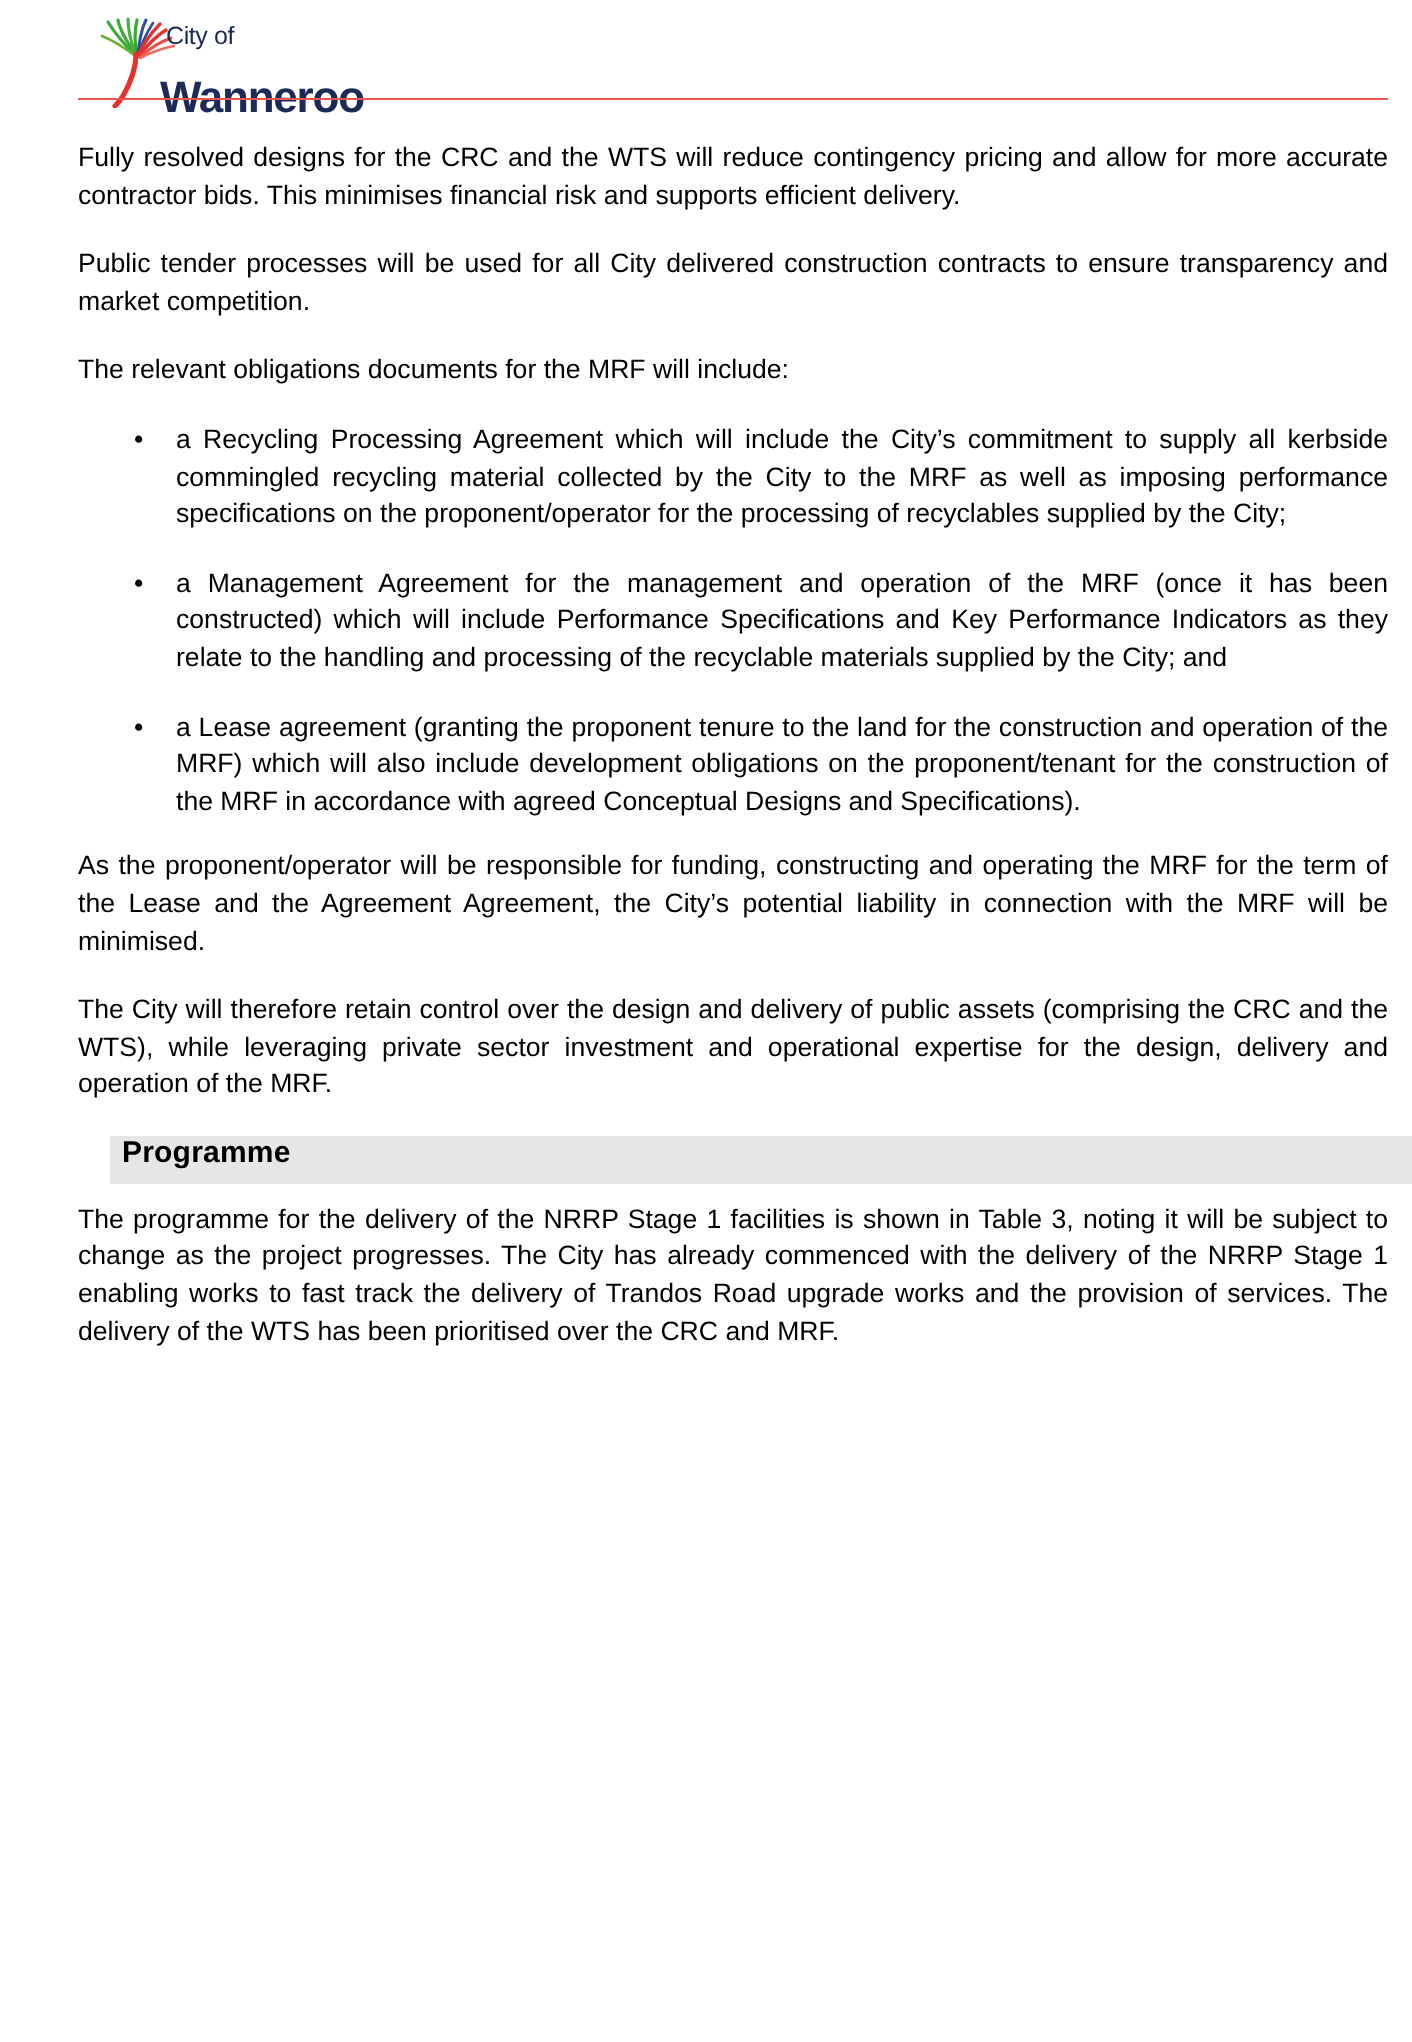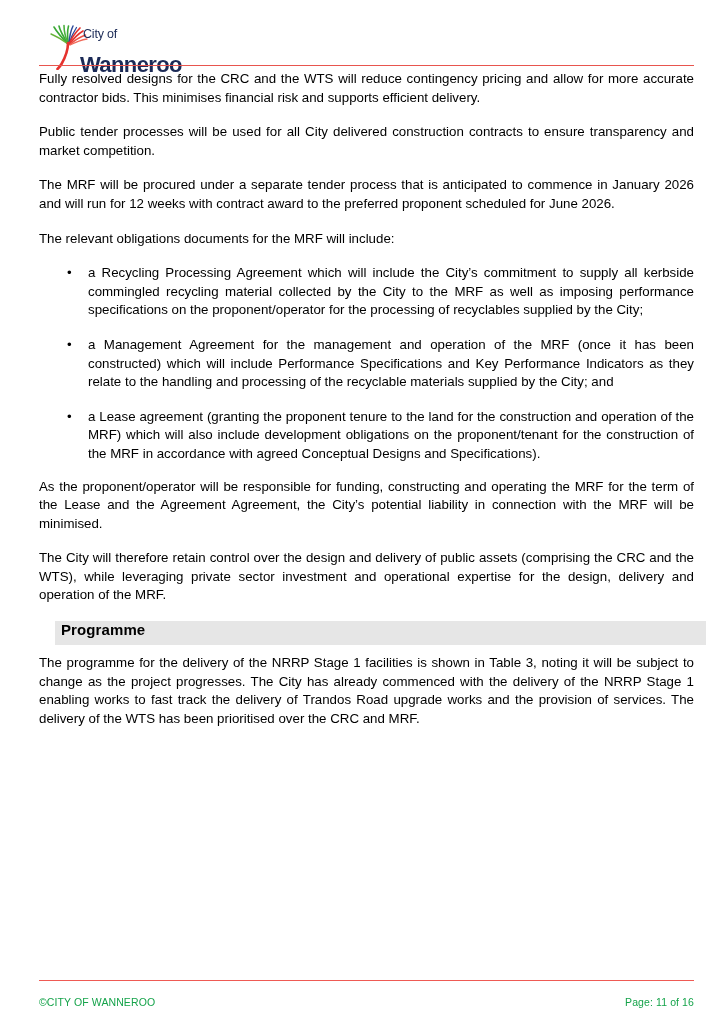--- a/index.html
+++ b/index.html
@@ -18,21 +18,21 @@
   .page {
     position: relative;
     width: 706px;
     height: 1021px;
     padding: 0;
   }
 
   
   .header {
     position: absolute;
-    left: 0; top: 16px;
+    left: 0; top: 0;
     width: 706px;
     height: 60px;
   }
   .logo {
     position: absolute;
     left: 48px;
     top: 8px;
     width: 180px;
     height: 48px;
   }
@@ -200,21 +200,20 @@
         <span class="logo-wanneroo">Wanneroo</span>
       </div>
     </div>
     <div class="header-rule"></div>
   </div>
 
   <div class="content">
 
     <p class="para">Fully resolved designs for the CRC and the WTS will reduce contingency pricing and allow for more accurate contractor bids. This minimises financial risk and supports efficient delivery.</p>
     <p class="para">Public tender processes will be used for all City delivered construction contracts to ensure transparency and market competition.</p>
-    <p class="para">The MRF will be procured  under a separate tender process that is anticipated to commence in January 2026 and will run for 12 weeks with contract award to the preferred proponent scheduled for June 2026.</p>
     <p class="para">The relevant obligations documents for the MRF will include:</p>
 
     <ul class="bullets">
       <li>
         <span class="bullet-dot">•</span>
         <span>a Recycling Processing Agreement which will include the City’s commitment to supply all kerbside commingled recycling material collected by the City to the MRF as well as imposing performance specifications on the proponent/operator for the processing of recyclables supplied by the City;</span>
       </li>
       <li>
         <span class="bullet-dot">•</span>
         <span>a Management Agreement for the management and operation of the MRF (once it has been constructed) which will include Performance Specifications and Key Performance Indicators as they relate to the handling and processing of the recyclable materials supplied by the City; and</span>
@@ -229,19 +228,14 @@
     <p class="para">The City will therefore retain control over the design and delivery of public assets (comprising the CRC and the WTS), while leveraging private sector investment and operational expertise for the design, delivery and operation of the MRF.</p>
 
     <div class="section-heading">
       <span>Programme</span>
     </div>
 
     <p class="para">The programme for the delivery of the NRRP Stage 1 facilities is shown in Table 3, noting it will be subject to change as the project progresses.  The City has already commenced with the delivery of the NRRP Stage 1 enabling works to fast track the delivery of Trandos Road upgrade works and the provision of services.  The delivery of the WTS has been prioritised over the CRC and MRF.</p>
 
   </div>
 
-  <div class="footer">
-    <div class="footer-rule"></div>
-    <div class="footer-left">©CITY OF WANNEROO</div>
-    <div class="footer-right">Page: 11 of 16</div>
-  </div>
 
 </div>
 
 </body></html>

